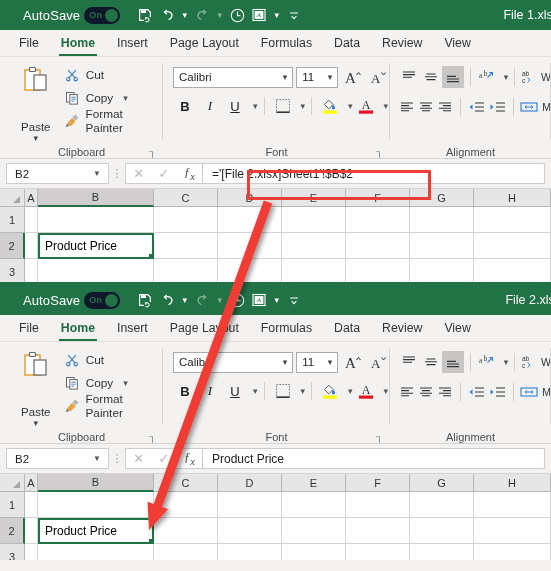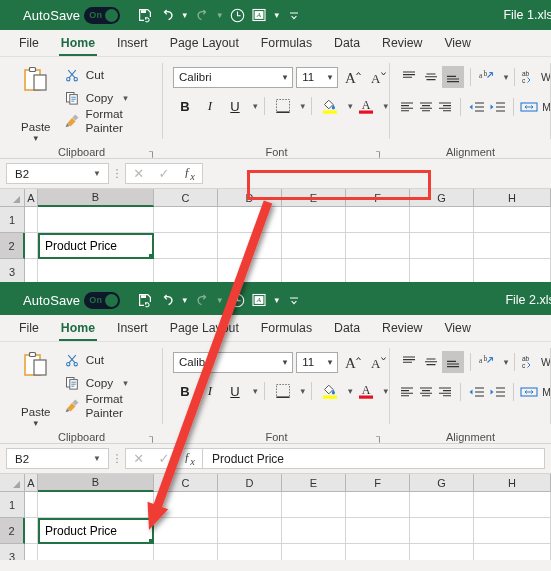--- a/index.html
+++ b/index.html
@@ -432,20 +432,23 @@
       <div class="namebox">
         <span>B2</span>
         <span class="nchev">▼</span>
       </div>
       <div class="fb-dots">⋮</div>
       <div class="fb-btns">
         <span class="fb-btn">✕</span>
         <span class="fb-btn">✓</span>
         <span class="fb-btn fx">ƒ<sub>x</sub></span>
       </div>
+      <div class="fb-input">
+        <span>='[File 2.xlsx]Sheet1'!$B$2</span>
+      </div>
     </div>
 
     <div class="grid-wrap">
       <div class="colhead">
         <div class="corner"></div>
         <div class="ch" style="width:13px">A</div>
         <div class="ch sel" style="width:116px">B</div>
         <div class="ch" style="width:64px">C</div>
         <div class="ch" style="width:64px">D</div>
         <div class="ch" style="width:64px">E</div>

